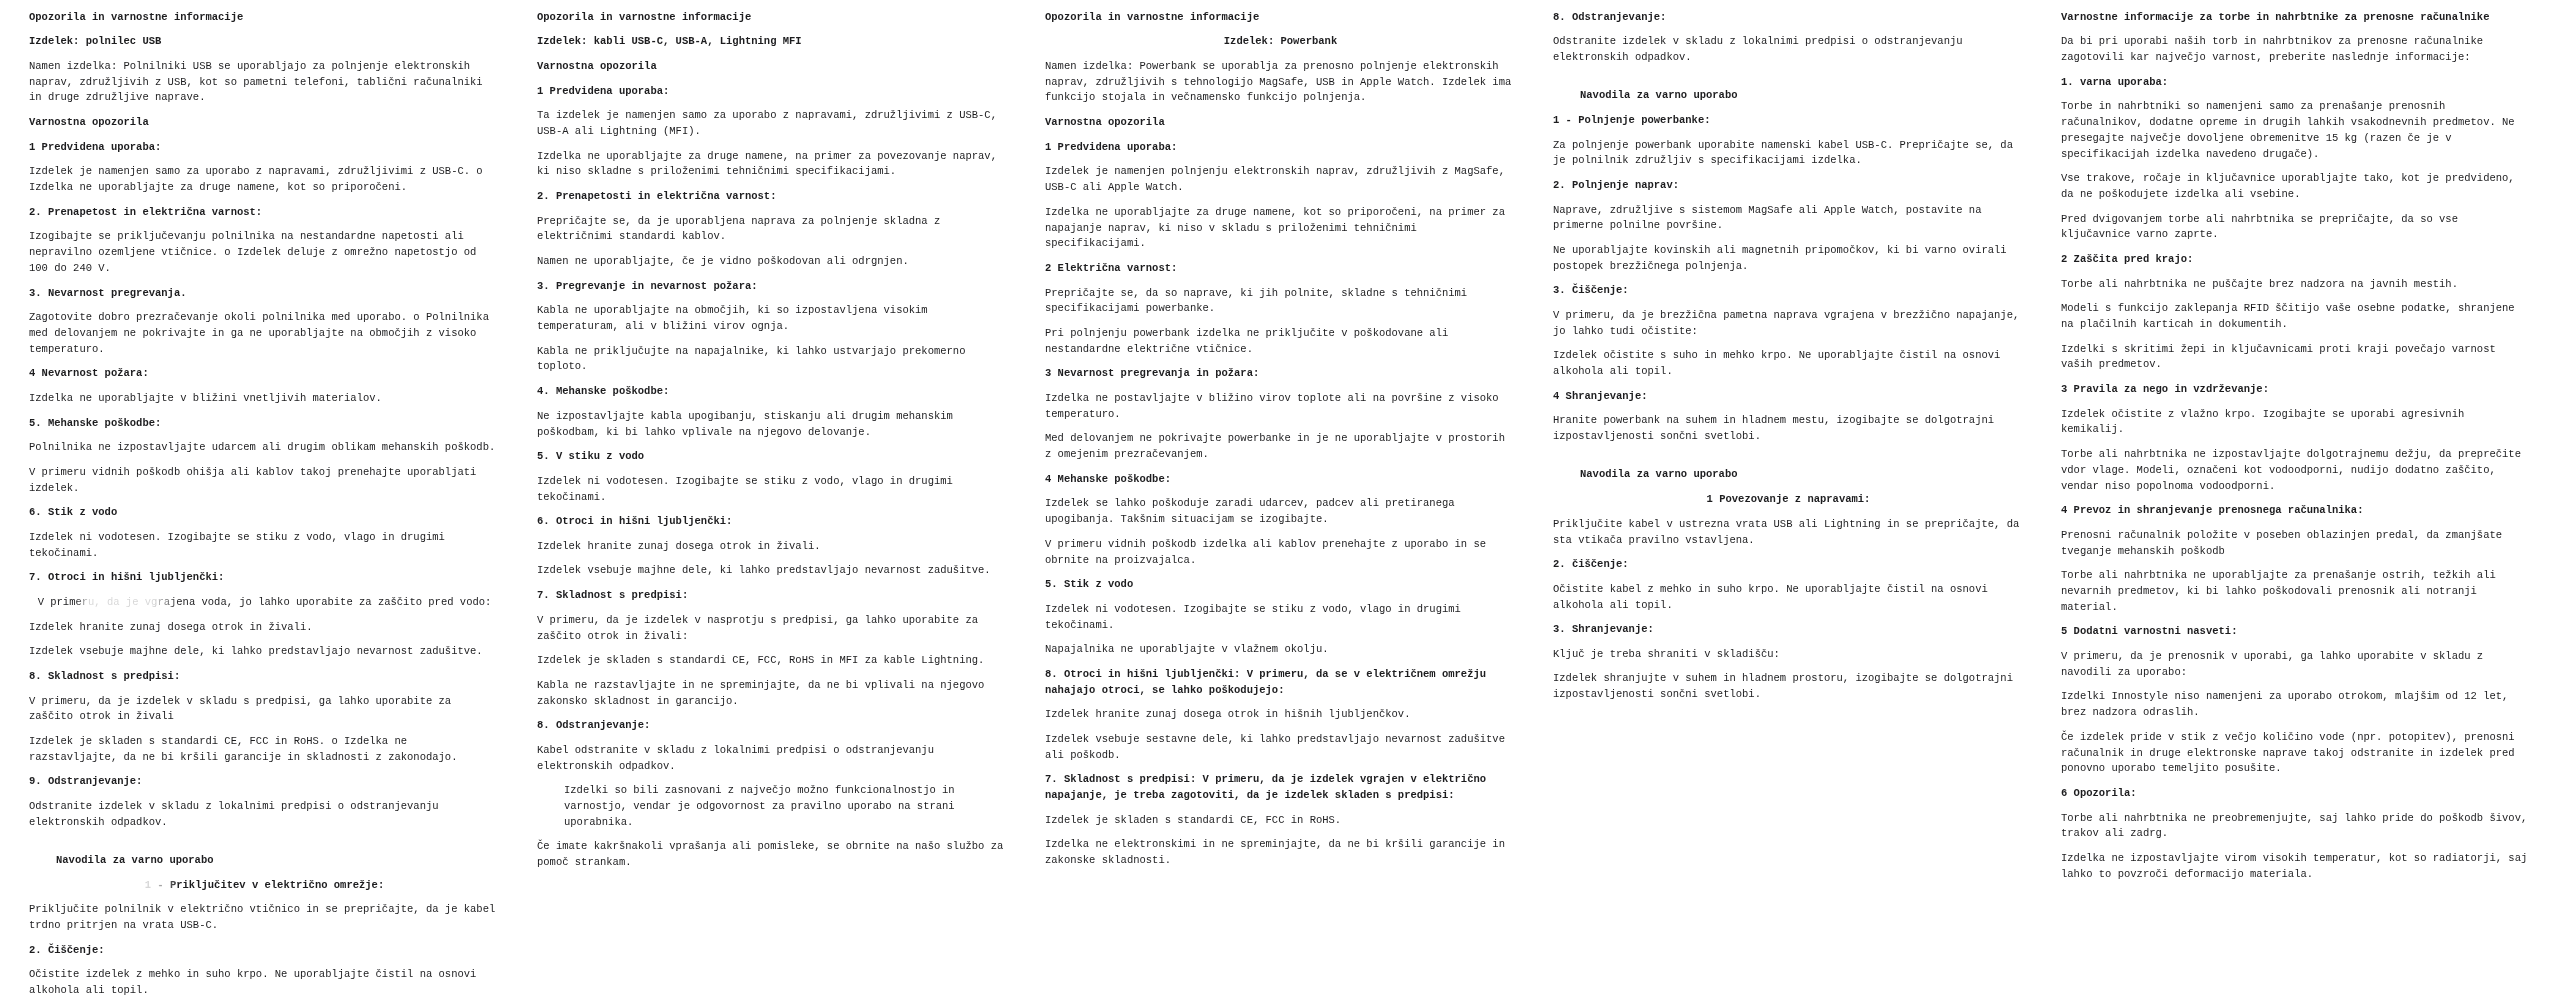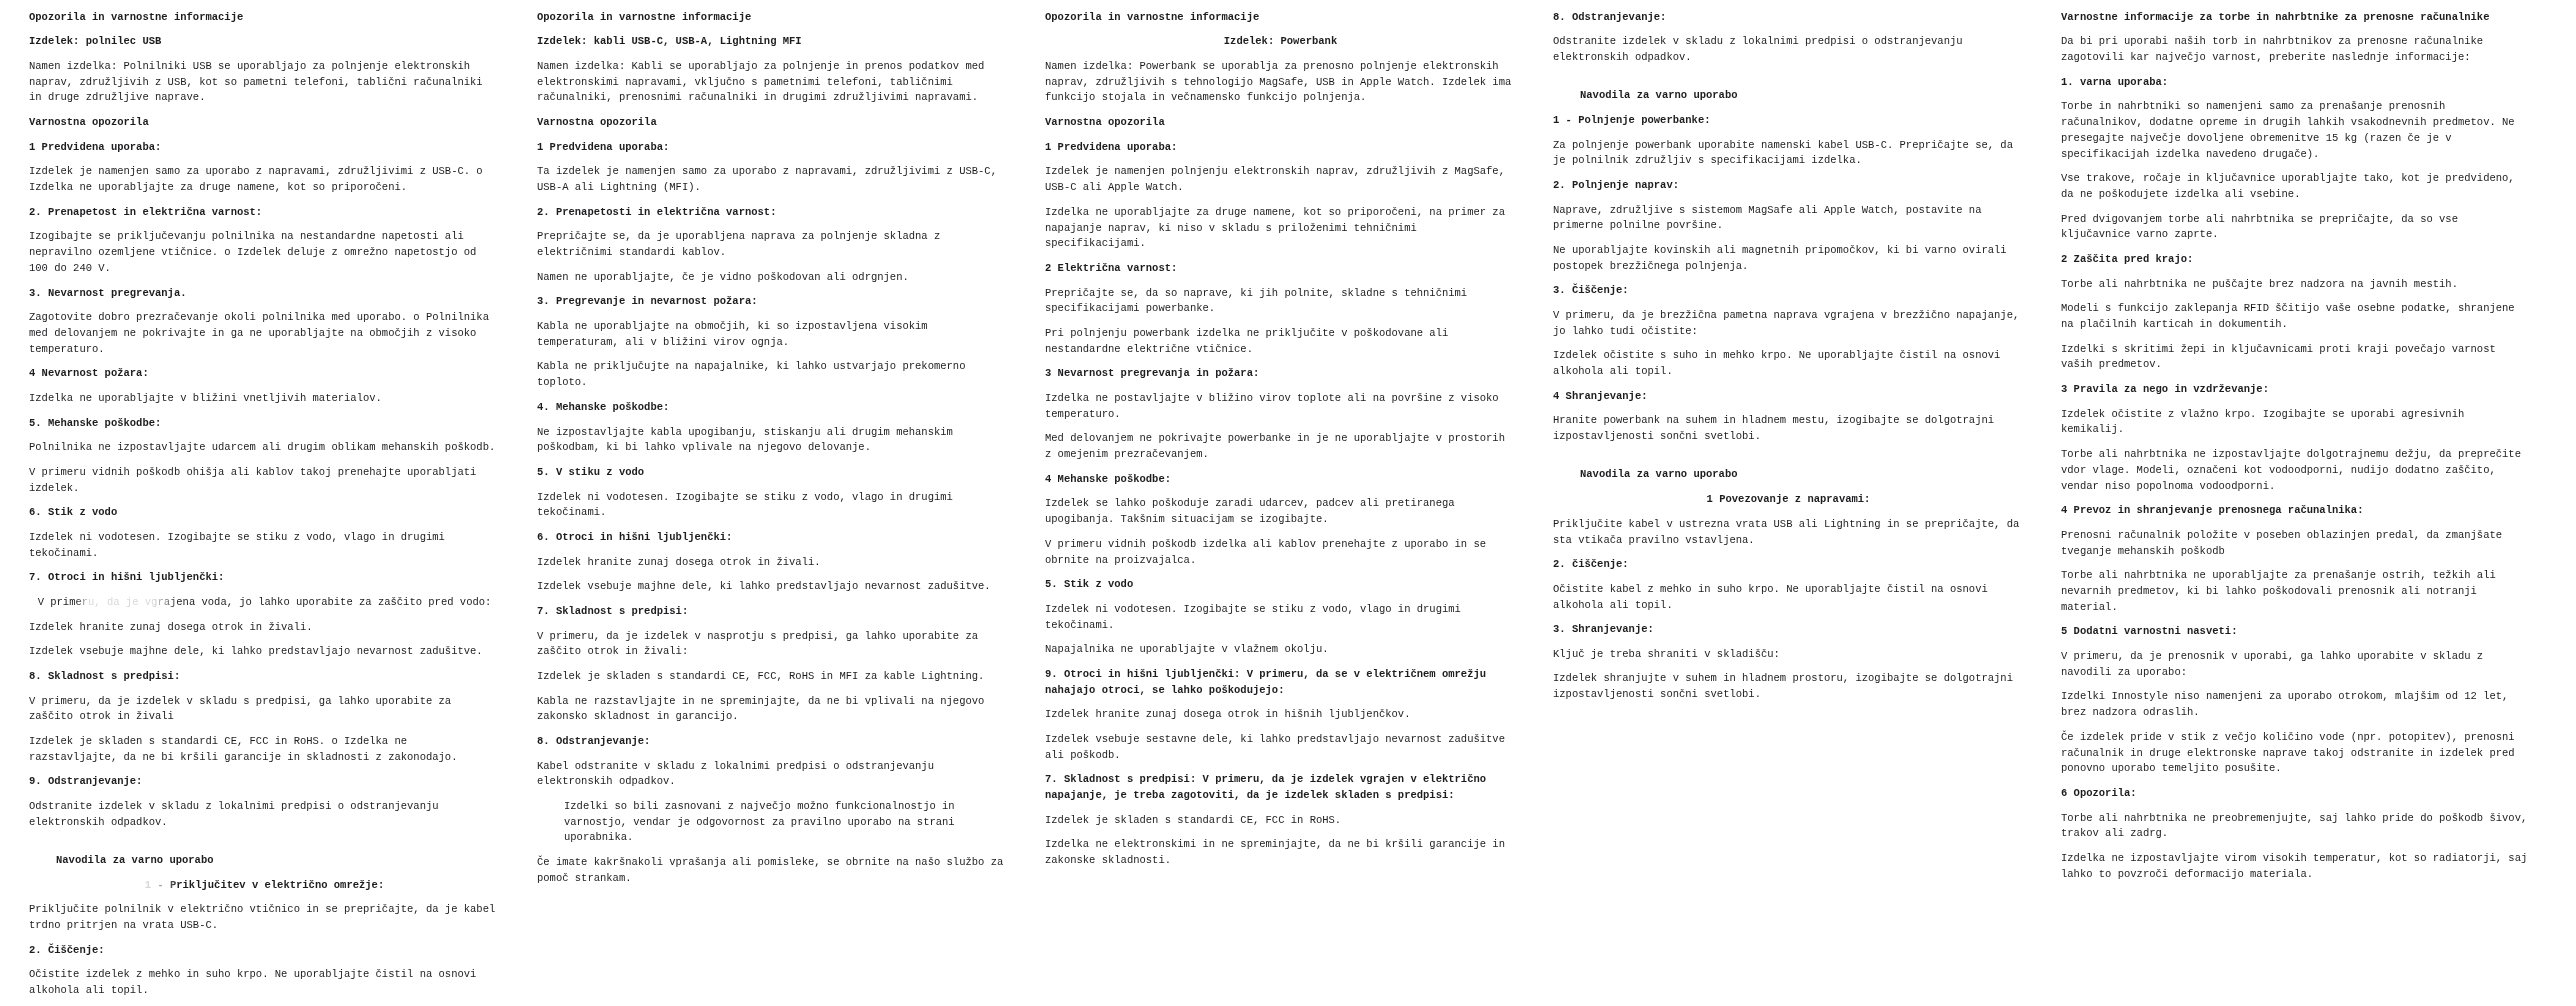--- a/index.html
+++ b/index.html
@@ -63,24 +63,24 @@
     <div class="hd">2. Čiščenje:</div>
     <p>Očistite izdelek z mehko in suho krpo. Ne uporabljajte čistil na osnovi alkohola ali topil.</p>
     <div class="hd">3. Shranjevanje:</div>
     <p>Zaščitno napravo lahko shranite v skladišče, če je to potrebno</p>
     <p>Izdelek shranjujte v suhem in hladnem prostoru, izogibajte se dolgotrajni izpostavljenosti sončni svetlobi.</p>
   </section>
 
   <section class="col">
     <div class="hd">Opozorila in varnostne informacije</div>
     <div class="hd">Izdelek: kabli USB-C, USB-A, Lightning MFI</div>
-    <p>Namen izdelka: Kabli se uporabljajo za polnjenje in prenos podatkov med elektronskimi napravami, vključno s pametnimi telefoni, tabličnimi računalniki, prenosnimi računalniki in drugimi združljivimi napravami.</p>
     <div class="hd">Varnostna opozorila</div>
     <div class="hd">1 Predvidena uporaba:</div>
     <p>Ta izdelek je namenjen samo za uporabo z napravami, združljivimi z USB-C, USB-A ali Lightning (MFI).</p>
+    <p>Izdelka ne uporabljajte za druge namene, na primer za povezovanje naprav, ki niso skladne s priloženimi tehničnimi specifikacijami.</p>
     <div class="hd">2. Prenapetosti in električna varnost:</div>
     <p>Prepričajte se, da je uporabljena naprava za polnjenje skladna z električnimi standardi kablov.</p>
     <p>Namen ne uporabljajte, če je vidno poškodovan ali odrgnjen.</p>
     <div class="hd">3. Pregrevanje in nevarnost požara:</div>
     <p>Kabla ne uporabljajte na območjih, ki so izpostavljena visokim temperaturam, ali v bližini virov ognja.</p>
     <p>Kabla ne priključujte na napajalnike, ki lahko ustvarjajo prekomerno toploto.</p>
     <div class="hd">4. Mehanske poškodbe:</div>
     <p>Ne izpostavljajte kabla upogibanju, stiskanju ali drugim mehanskim poškodbam, ki bi lahko vplivale na njegovo delovanje.</p>
     <div class="hd">5. V stiku z vodo</div>
     <p>Izdelek ni vodotesen. Izogibajte se stiku z vodo, vlago in drugimi tekočinami.</p>
@@ -110,21 +110,21 @@
     <p>Pri polnjenju powerbank izdelka ne priključite v poškodovane ali nestandardne električne vtičnice.</p>
     <div class="hd">3 Nevarnost pregrevanja in požara:</div>
     <p>Izdelka ne postavljajte v bližino virov toplote ali na površine z visoko temperaturo.</p>
     <p>Med delovanjem ne pokrivajte powerbanke in je ne uporabljajte v prostorih z omejenim prezračevanjem.</p>
     <div class="hd">4 Mehanske poškodbe:</div>
     <p>Izdelek se lahko poškoduje zaradi udarcev, padcev ali pretiranega upogibanja. Takšnim situacijam se izogibajte.</p>
     <p>V primeru vidnih poškodb izdelka ali kablov prenehajte z uporabo in se obrnite na proizvajalca.</p>
     <div class="hd">5. Stik z vodo</div>
     <p>Izdelek ni vodotesen. Izogibajte se stiku z vodo, vlago in drugimi tekočinami.</p>
     <p>Napajalnika ne uporabljajte v vlažnem okolju.</p>
-    <div class="hd">9. Otroci in hišni ljubljenčki: V primeru, da se v električnem omrežju nahajajo otroci, se lahko poškodujejo:</div>
+    <div class="hd">8. Otroci in hišni ljubljenčki: V primeru, da se v električnem omrežju nahajajo otroci, se lahko poškodujejo:</div>
     <p>Izdelek hranite zunaj dosega otrok in hišnih ljubljenčkov.</p>
     <p>Izdelek vsebuje sestavne dele, ki lahko predstavljajo nevarnost zadušitve ali poškodb.</p>
     <div class="hd">7. Skladnost s predpisi: V primeru, da je izdelek vgrajen v električno napajanje, je treba zagotoviti, da je izdelek skladen s predpisi:</div>
     <p>Izdelek je skladen s standardi CE, FCC in RoHS.</p>
     <p>Izdelka ne elektronskimi in ne spreminjajte, da ne bi kršili garancije in zakonske skladnosti.</p>
   </section>
 
   <section class="col">
     <div class="hd">8. Odstranjevanje:</div>
     <p>Odstranite izdelek v skladu z lokalnimi predpisi o odstranjevanju elektronskih odpadkov.</p>

